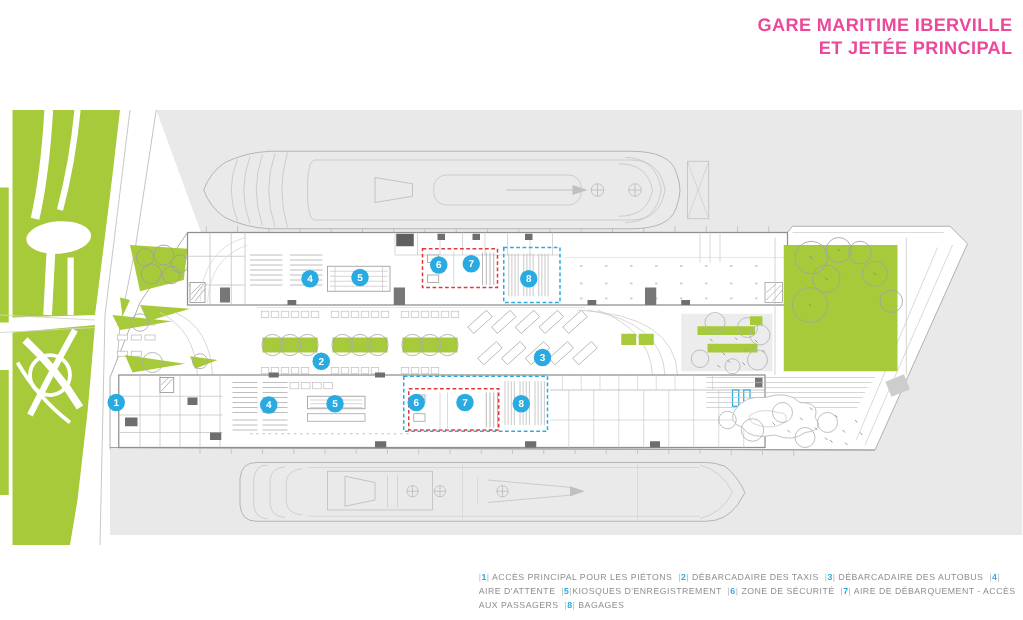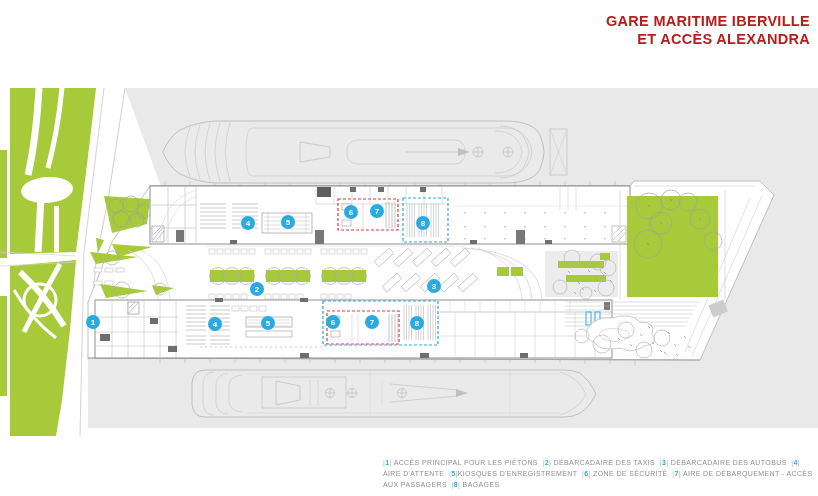--- a/index.html
+++ b/index.html
@@ -1,18 +1,18 @@
 <!DOCTYPE html>
 <html><head>
 <meta charset="utf-8">
 <style>
   html,body{margin:0;padding:0;background:#fff;}
   .stage{position:relative;width:818px;height:496px;background:#ffffff;overflow:hidden;
          font-family:"Liberation Sans", sans-serif;}
-  .title{position:absolute;top:12px;right:8px;text-align:right;color:#b91c1c;
+  .title{position:absolute;top:12px;right:8px;text-align:right;color:#ec4899;
          font-weight:700;font-size:14.5px;line-height:18px;letter-spacing:.3px;}
   .legend{position:absolute;left:383px;top:457px;width:433px;font-size:7px;
           line-height:11px;letter-spacing:.38px;color:#8f8f8f;font-weight:400;}
   .lg-num{color:#29abe2;font-weight:700;}
   .lg-bar{color:#b5b5b5;}
   svg{position:absolute;left:0;top:0;}
   text.mk{font-family:"Liberation Sans",sans-serif;font-size:8px;font-weight:700;fill:#fff;
           text-anchor:middle;}
 </style>
 </head>
@@ -440,18 +440,18 @@
         </g>
         <g>
           <circle cx="417" cy="323" r="7" fill="#29abe2"></circle>
           <text x="417" y="325.8" class="mk">8</text>
         </g>
       </g>
 </svg>
 
 <div class="title">
   <div>GARE MARITIME IBERVILLE</div>
-  <div>ET ACCÈS ALEXANDRA</div>
+  <div>ET JETÉE PRINCIPAL</div>
 </div>
 
 <div class="legend"><span><span class="lg-bar">|</span><span class="lg-num">1</span><span class="lg-bar">|</span> ACCÈS PRINCIPAL POUR LES PIÉTONS&nbsp; </span><span><span class="lg-bar">|</span><span class="lg-num">2</span><span class="lg-bar">|</span> DÉBARCADAIRE DES TAXIS&nbsp; </span><span><span class="lg-bar">|</span><span class="lg-num">3</span><span class="lg-bar">|</span> DÉBARCADAIRE DES AUTOBUS&nbsp; </span><span><span class="lg-bar">|</span><span class="lg-num">4</span><span class="lg-bar">|</span> AIRE D'ATTENTE&nbsp; </span><span><span class="lg-bar">|</span><span class="lg-num">5</span><span class="lg-bar">|</span>KIOSQUES D'ENREGISTREMENT&nbsp; </span><span><span class="lg-bar">|</span><span class="lg-num">6</span><span class="lg-bar">|</span> ZONE DE SÉCURITÉ&nbsp; </span><span><span class="lg-bar">|</span><span class="lg-num">7</span><span class="lg-bar">|</span> AIRE DE DÉBARQUEMENT - ACCÈS AUX PASSAGERS&nbsp; </span><span><span class="lg-bar">|</span><span class="lg-num">8</span><span class="lg-bar">|</span> BAGAGES&nbsp; </span></div>
 
 </div>
 
 </body></html>

